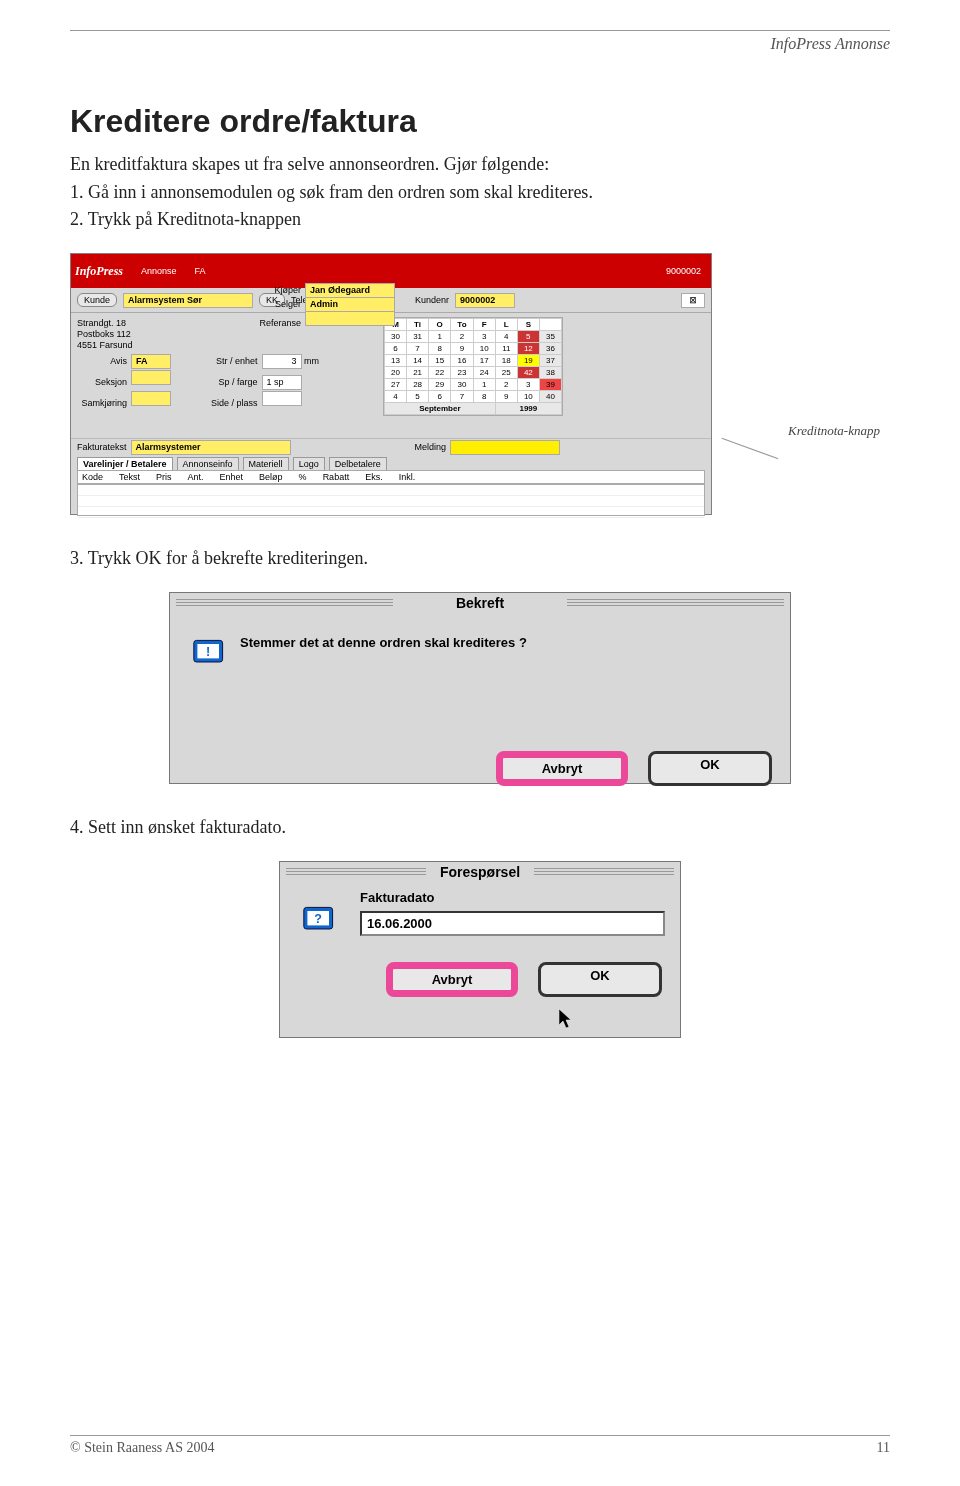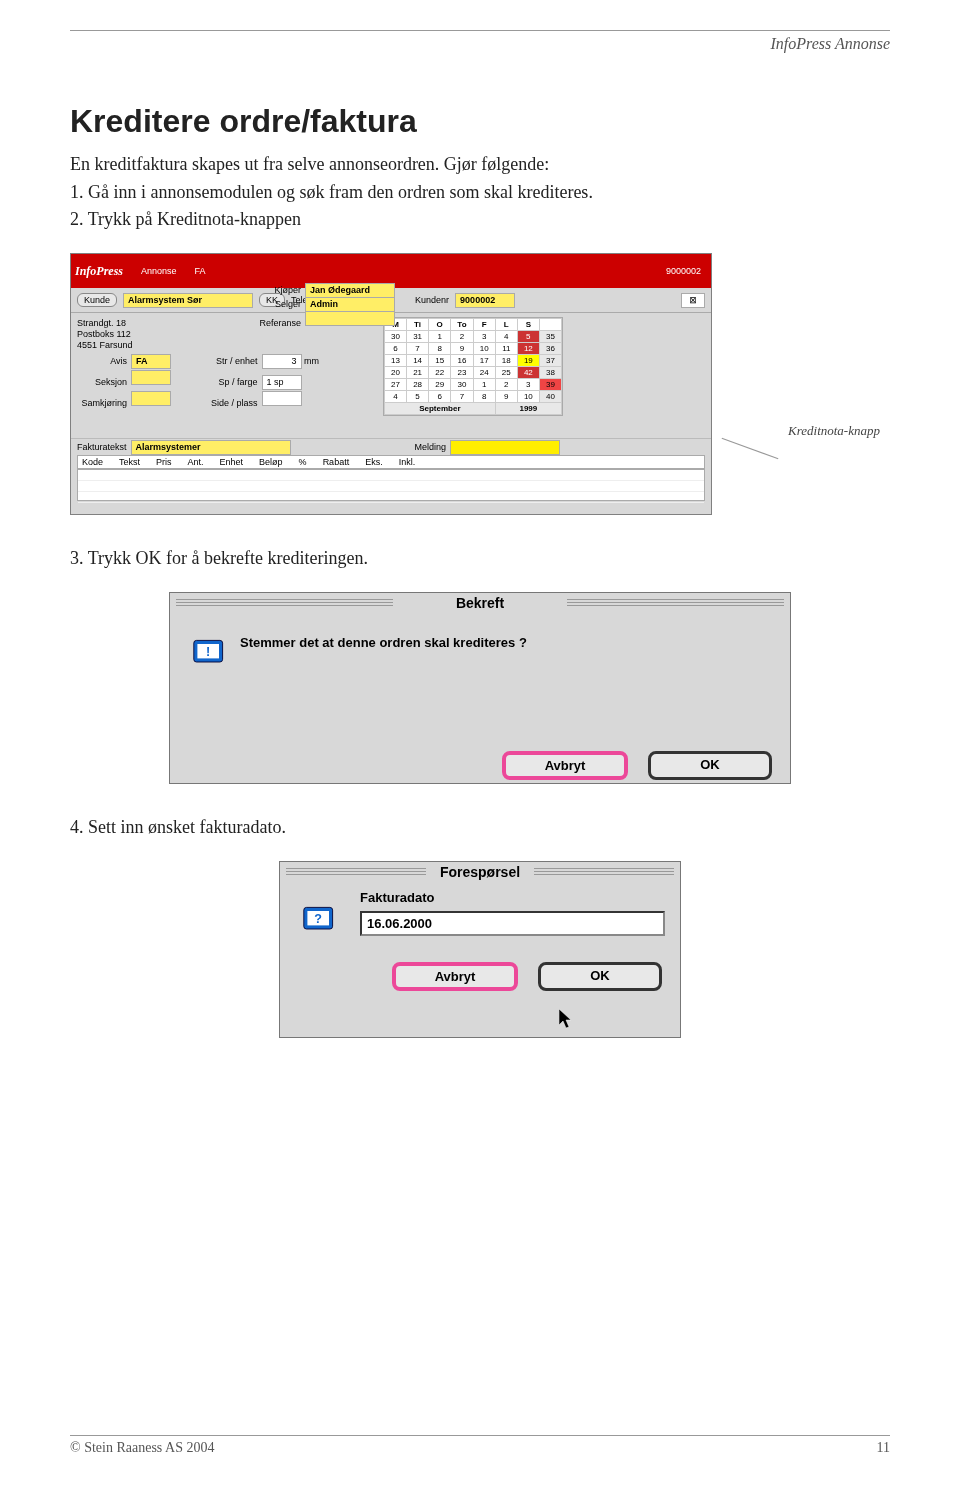--- a/index.html
+++ b/index.html
@@ -254,21 +254,21 @@
   .dlgicon svg { width:36px; height:36px; }
   .dlgbtns {
     display: flex;
     justify-content: flex-end;
     gap: 20px;
     padding: 8px 18px 14px 0;
   }
   .dlgbtn {
     min-width: 90px;
     text-align: center;
-    border: 4px solid #ec4899;
+    border: 7px solid #ec4899;
     border-radius: 8px;
     background: #e8e8e8;
     padding: 3px 14px;
     font-weight: bold;
     font-size: 13px;
   }
   .dlgbtn.default {
     border: 3px solid #333;
   }
 
@@ -473,20 +473,27 @@
               </table>
           </div>
         </div>
       </div>
       <div class="ftxrow">
         <span>Fakturatekst</span>
         <span class="yel" style="width:150px;font-weight:bold">Alarmsystemer</span>
         <span style="margin-left:120px">Melding</span>
         <span class="yel" style="width:100px;background:#ffee00"></span>
       </div>
+      <div class="tabs" id="tabs">
+          <div class="tab act">Varelinjer / Betalere</div>
+          <div class="tab">Annonseinfo</div>
+          <div class="tab">Materiell</div>
+          <div class="tab">Logo</div>
+          <div class="tab">Delbetalere</div>
+        </div>
       <div class="colhead" id="colhead">
           <span>Kode</span>
           <span>Tekst</span>
           <span>Pris</span>
           <span>Ant.</span>
           <span>Enhet</span>
           <span>Beløp</span>
           <span>%</span>
           <span>Rabatt</span>
           <span>Eks.</span>

